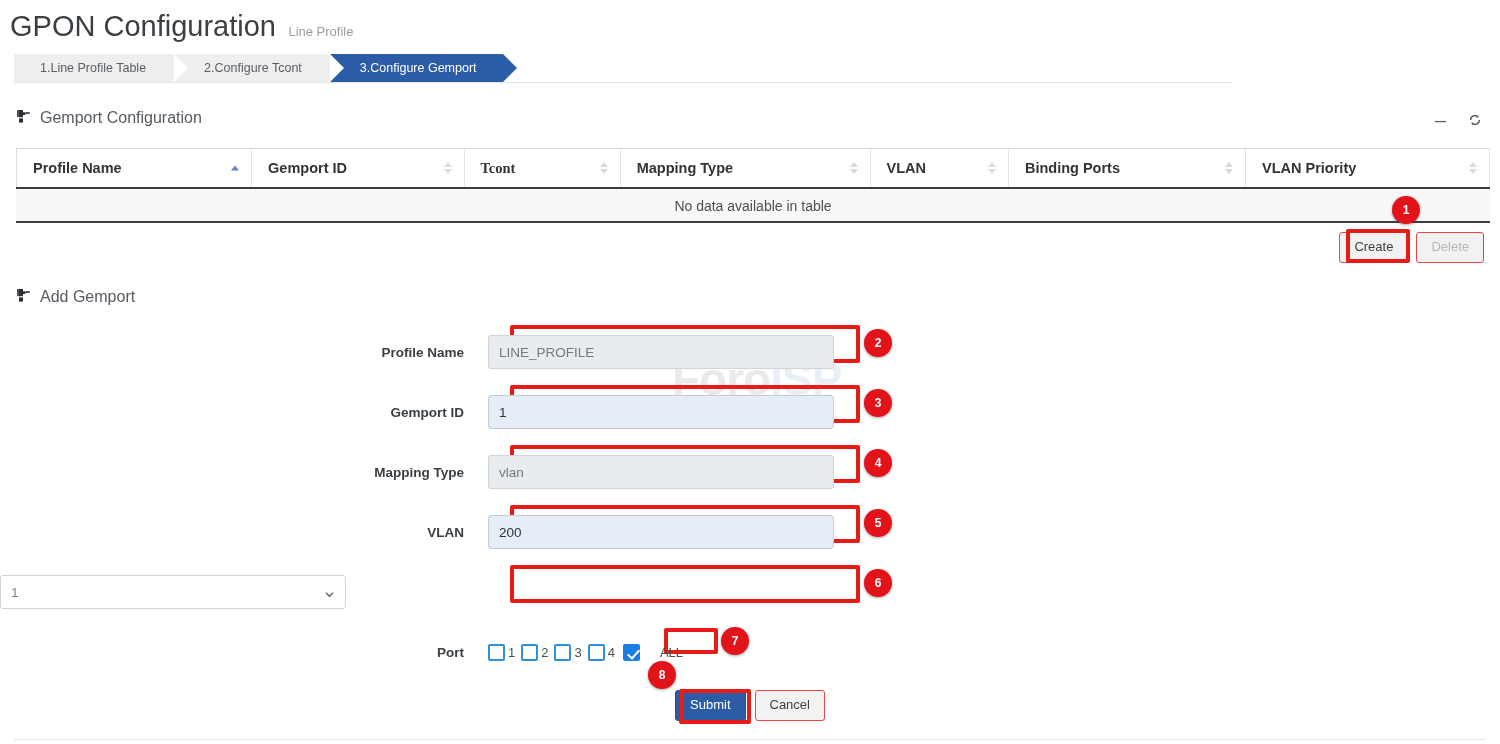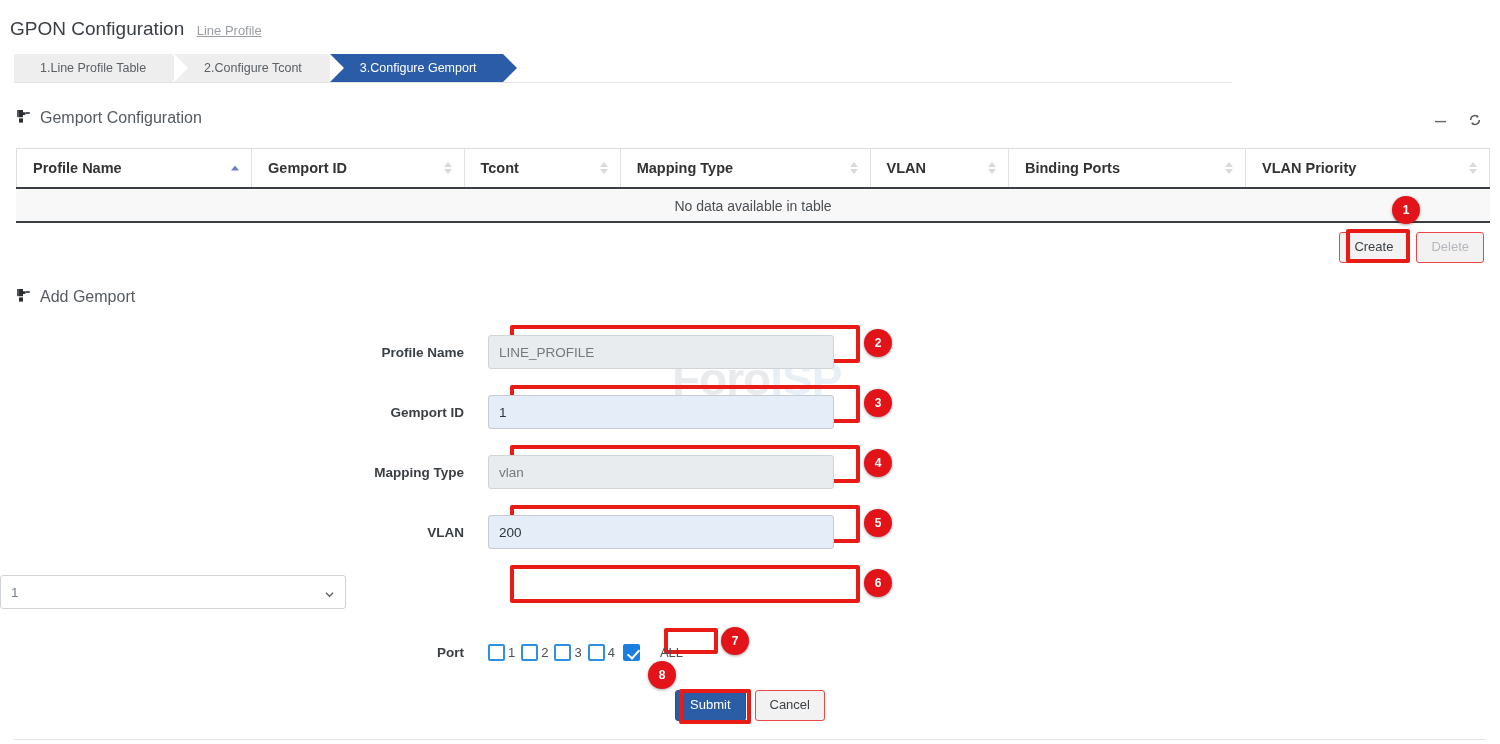--- a/index.html
+++ b/index.html
@@ -23,26 +23,26 @@
   .wm-foro { color: #b9bcc0; }
   .wm-isp  { color: #b6cbe6; }
   .wm-arc {
     position: absolute; left: 752px; top: 336px;
     width: 34px; height: 20px; z-index: 0; opacity:.35;
   }
 
   
   .page-head { position:absolute; left:10px; top:10px; }
   .page-title {
-    display:inline-block; font-size: 19px; font-weight: 400;
-    color:#3a3f44; vertical-align: baseline; margin-top: 8px;
+    display:inline-block; font-size: 29px; font-weight: 400;
+    color:#3a3f44; vertical-align: baseline;
   }
   .page-sub {
     display:inline-block; font-size: 13px; color:#9a9ea3;
-    margin-left: 8px; vertical-align: baseline; text-decoration: underline;
+    margin-left: 8px; vertical-align: baseline;
   }
 
   
   .steps { position:absolute; left:14px; top:54px; height:29px; display:flex; }
   .step {
     position: relative; height: 29px; line-height: 29px;
     font-size: 12.5px; color:#5a6066; background:#eeeeee;
     padding: 0 26px 0 30px; white-space: nowrap;
     margin-right: 2px;
   }
@@ -243,21 +243,21 @@
             <i class="up"></i>
           </span>
       </div>
       <div class="th" style="width:216px;">
         <span>Gemport ID</span>
         <span class="sort">
             <i class="up"></i>
             <i class="dn"></i>
           </span>
       </div>
-      <div class="th" style="width:159px;">
+      <div class="th" style="width:159px;font-family:Liberation Serif, serif;">
         <span>Tcont</span>
         <span class="sort">
             <i class="up"></i>
             <i class="dn"></i>
           </span>
       </div>
       <div class="th" style="width:254px;">
         <span>Mapping Type</span>
         <span class="sort">
             <i class="up"></i>

